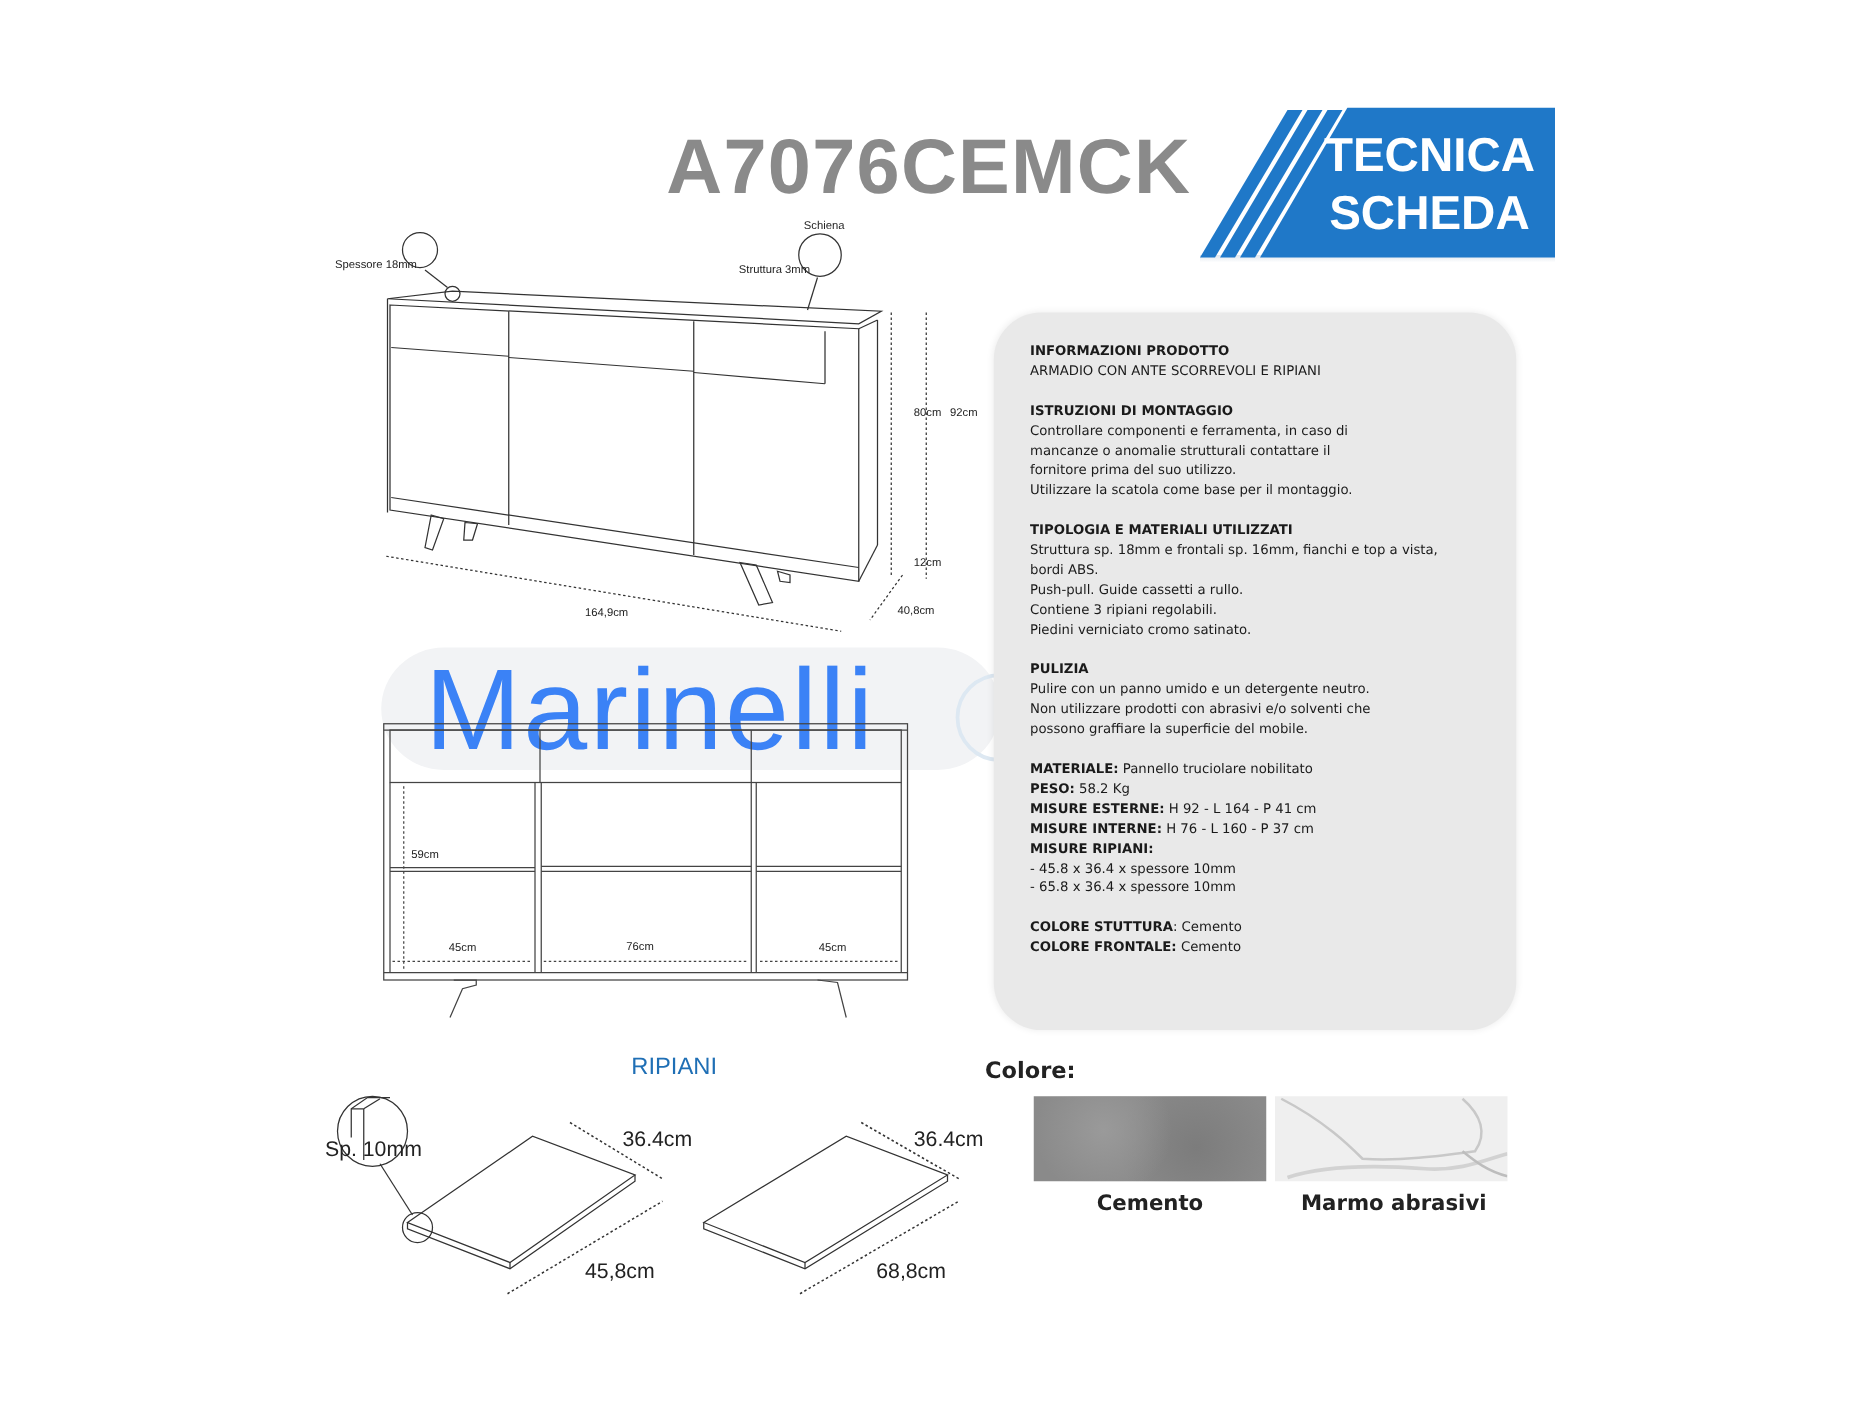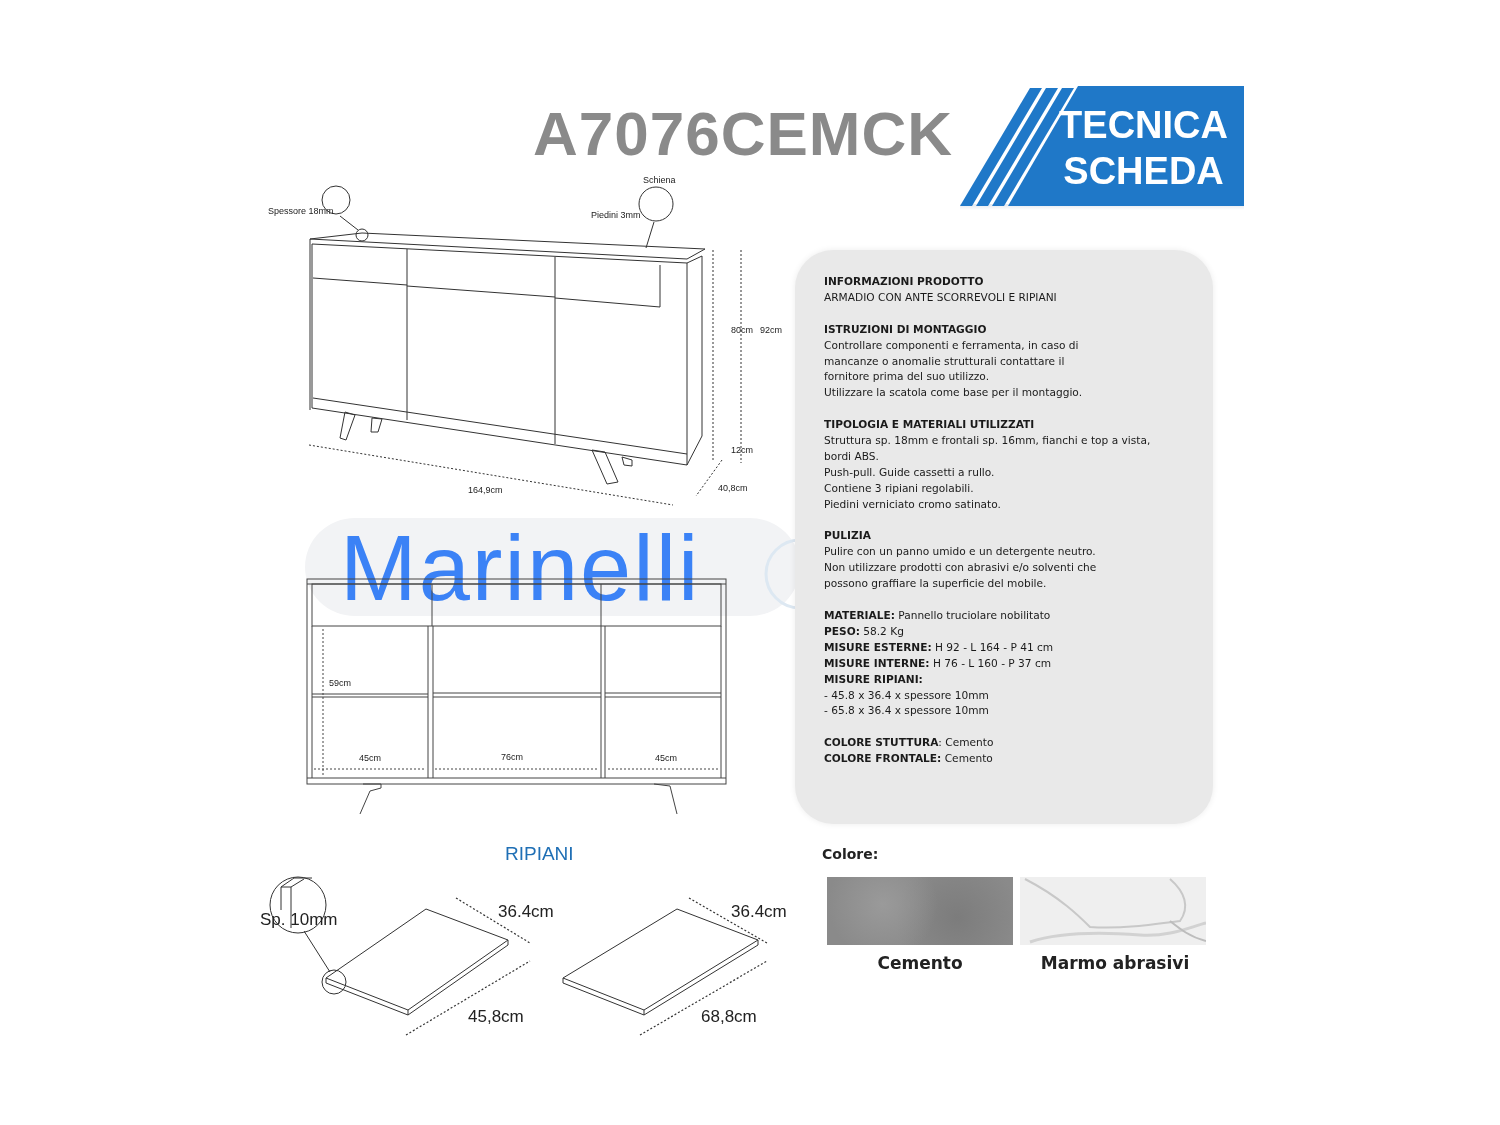--- a/index.html
+++ b/index.html
@@ -9,21 +9,21 @@
   .banner { left: 960px; top: 86px; width: 284px; height: 124px; }
   .banner-text { position: absolute; right: 16px; top: 16px; color: #fff; font-weight: bold; font-size: 38px; line-height: 46px; text-align: center; letter-spacing: 0px; }
   .info-panel { left: 795px; top: 250px; width: 418px; height: 574px; background: #e9e9e9; border-radius: 38px; box-shadow: 0 0 6px rgba(0,0,0,0.08); }
   .info-content { position: absolute; left: 29px; top: 24px; font-family: "DejaVu Sans", sans-serif; font-size: 10.6px; line-height: 15.9px; color: #1a1a1a; }
   .info-content .sec { margin-bottom: 15.9px; }
   .info-content .h { font-weight: bold; }
   .info-content .line { white-space: nowrap; }
   .lbl { font-size: 9px; color: #222; font-family: "Liberation Sans", sans-serif; white-space: nowrap; }
   .ripiani-title { left: 505px; top: 843px; font-size: 19px; color: #1f6fb5; font-family: "Liberation Sans", sans-serif; }
   .shelf-lbl { font-size: 17px; color: #222; font-family: "Liberation Sans", sans-serif; white-space: nowrap; }
-  .colore-title { left: 822px; top: 846px; font-size: 14px; font-weight: bold; font-family: "DejaVu Sans", sans-serif; }
+  .colore-title { left: 788px; top: 846px; font-size: 18px; font-weight: bold; font-family: "DejaVu Sans", sans-serif; }
   .swatch { top: 877px; height: 68px; }
   .swatch-lbl { top: 953px; font-size: 17px; font-weight: bold; font-family: "DejaVu Sans", sans-serif; text-align: center; }
   .watermark { left: 300px; top: 514px; width: 500px; height: 105px; }
 </style>
 </head>
 <body>
 
 <div class="abs code-title">A7076CEMCK</div>
 
 <div class="abs banner">
@@ -82,21 +82,21 @@
     <g stroke="#333" stroke-width="1" stroke-dasharray="2,2" fill="none">
       <line x1="463" y1="80" x2="463" y2="264"></line>
       <line x1="491" y1="80" x2="491" y2="293"></line>
       <line x1="463" y1="264" x2="463" y2="292"></line>
       <line x1="472" y1="290" x2="446" y2="326"></line>
       <line x1="59" y1="275" x2="423" y2="335"></line>
     </g>
   </svg>
   <div class="abs lbl" style="left:18px;top:36px;">Spessore 18mm</div>
   <div class="abs lbl" style="left:393px;top:5px;">Schiena</div>
-  <div class="abs lbl" style="left:341px;top:40px;">Piedini 3mm</div>
+  <div class="abs lbl" style="left:341px;top:40px;">Struttura 3mm</div>
   <div class="abs lbl" style="left:481px;top:155px;">80cm</div>
   <div class="abs lbl" style="left:510px;top:155px;">92cm</div>
   <div class="abs lbl" style="left:481px;top:275px;text-align:right;">12cm</div>
   <div class="abs lbl" style="left:218px;top:315px;">164,9cm</div>
   <div class="abs lbl" style="left:468px;top:313px;">40,8cm</div>
 </div>
 
 <div class="abs watermark">
   <svg width="500" height="105" viewBox="0 0 500 105" style="position:absolute;left:0;top:0;">
     <rect x="5" y="4" width="495" height="98" rx="50" fill="#f2f3f5"></rect>

